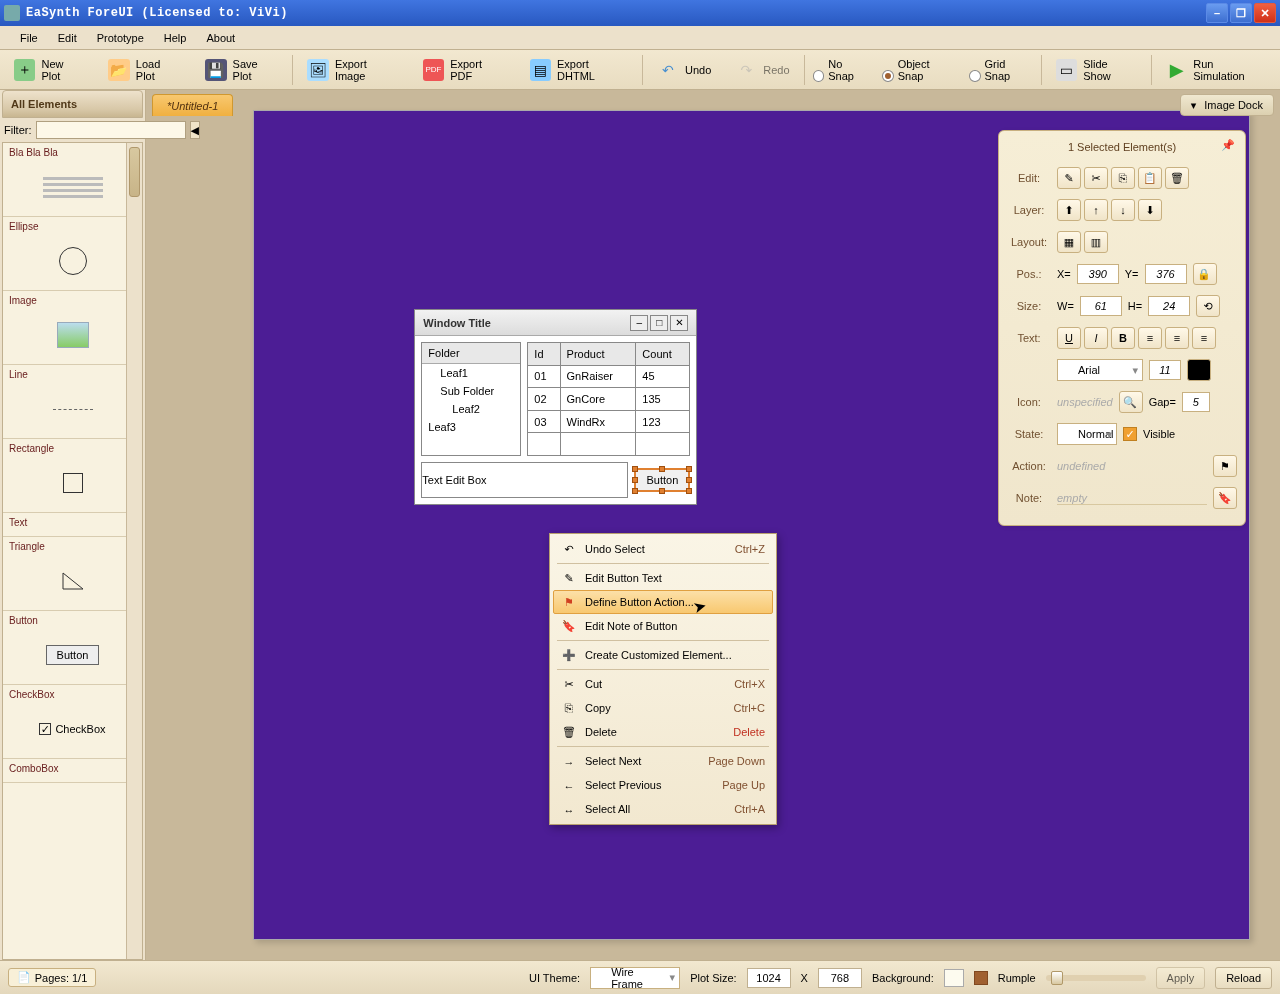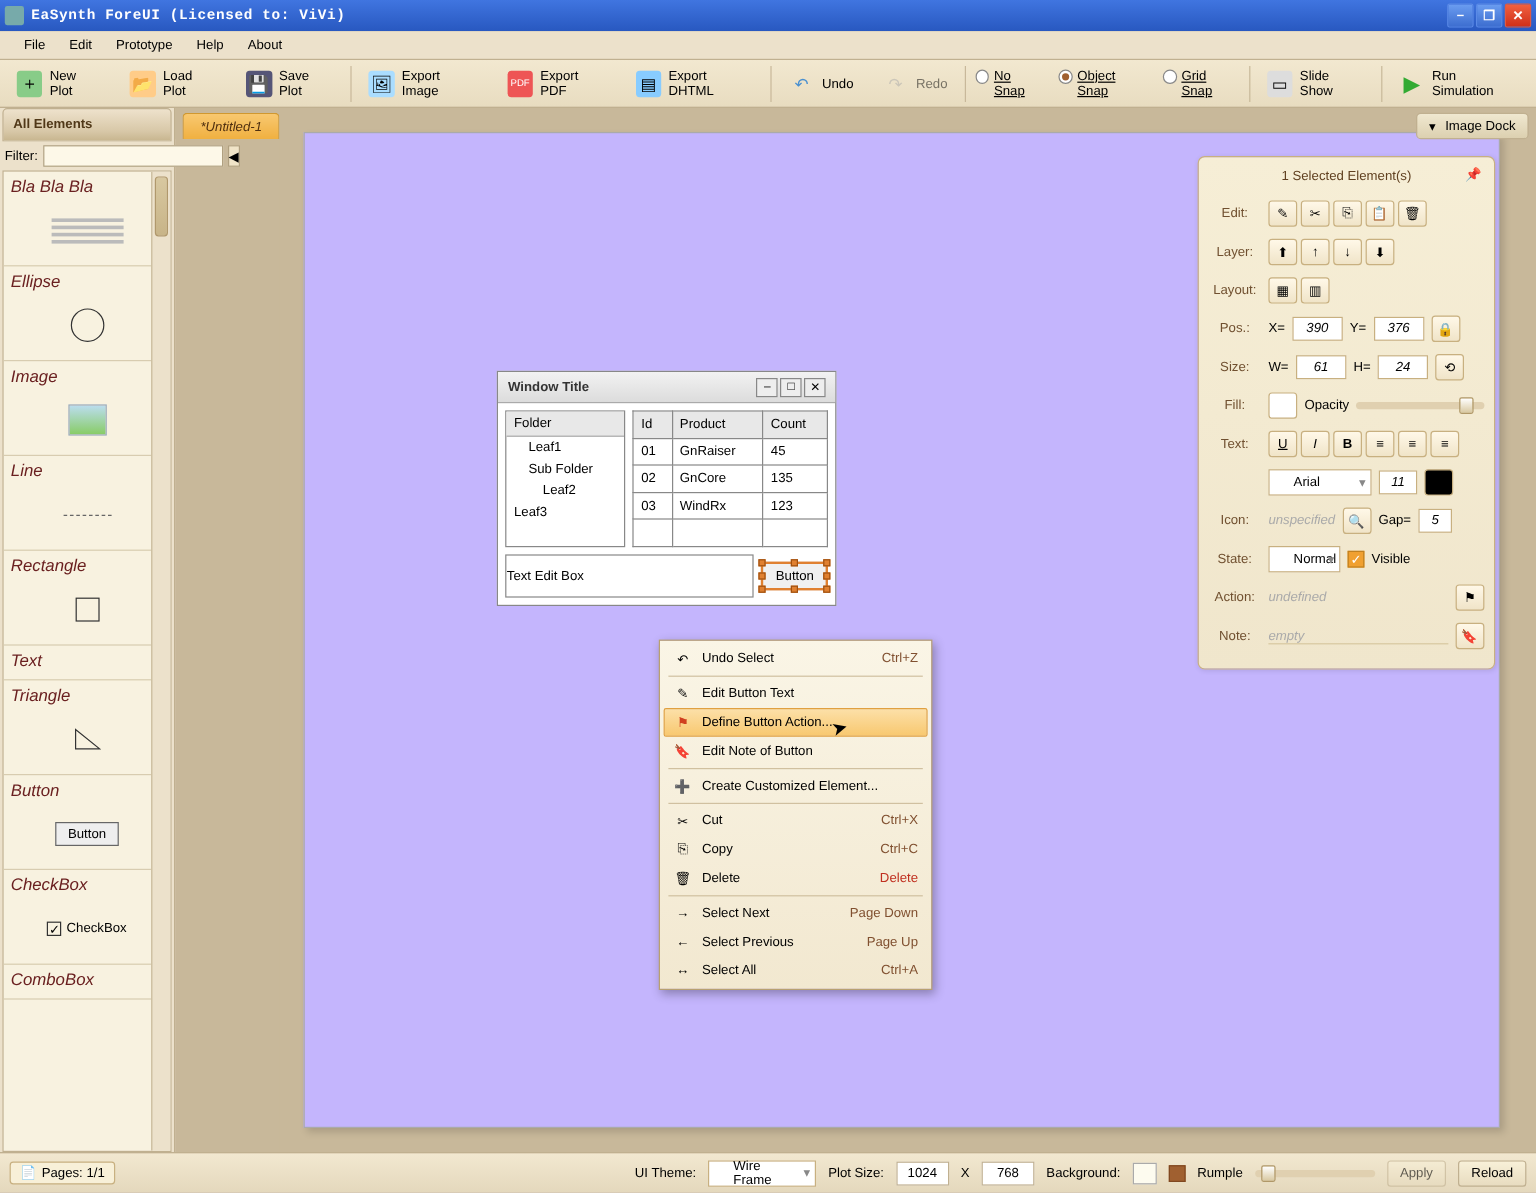--- a/index.html
+++ b/index.html
@@ -15,48 +15,48 @@
 
 
 .menubar { height: 24px; background: #ece1cb; border-bottom: 1px solid #c0b090; display: flex; align-items: center; padding: 0 10px; }
 .menubar .mi { padding: 3px 10px; cursor: default; }
 
 
 .toolbar { height: 40px; background: linear-gradient(#f2e8d0,#e8dcc0); border-bottom: 1px solid #c0b090; display: flex; align-items: center; padding: 0 2px; }
 .tbtn { height: 34px; display: flex; align-items: center; gap: 6px; padding: 0 10px; border: 1px solid transparent; border-radius: 3px; margin: 0 1px; cursor: default; }
 .tbtn .tic { width: 22px; height: 22px; border-radius: 3px; display:flex;align-items:center;justify-content:center; font-size:14px;}
 .tsep { width: 1px; height: 30px; background: #c8b89a; margin: 0 2px; }
-.radio-snap { display: flex; align-items: flex-start; gap: 4px; margin: 0 6px; font-size:11px;text-decoration:underline;}
+.radio-snap { display: flex; align-items: flex-end; gap: 4px; margin: 0 6px; font-size:11px;}
 .radio-snap .r { width:12px;height:12px;border:1px solid #888;border-radius:50%;background:#fff;display:flex;align-items:center;justify-content:center;}
 .radio-snap .r.sel::after{content:"";width:6px;height:6px;background:#a06030;border-radius:50%;}
 
 
 .main { position: absolute; top: 90px; left:0; right:0; bottom: 34px; display:flex; }
 
 
 .sidebar { width: 146px; background: #ece1cb; display:flex; flex-direction:column; border-right:1px solid #c0b090;}
 .side-head { height: 28px; background: linear-gradient(#eee2cc,#d8c8a8 70%, #c8b690); border: 1px solid #c0b090; border-radius: 4px 4px 0 0; display:flex;align-items:center;padding:0 8px; font-weight:bold; color:#503818; margin:0 2px; }
 .filter-row { height: 24px; display:flex;align-items:center;gap:4px;padding:2px 4px; background:#ece1cb;}
 .filter-row input { flex:1; height:18px; border:1px solid #b0a080; background:#fdf8e8; padding:0 3px;}
 .filter-row .fbtn { width:18px;height:18px;border:1px solid #b0a080;background:#f0e4c8;display:flex;align-items:center;justify-content:center;}
 .elem-list { flex:1; overflow-y:auto; overflow-x:hidden; background:#f8f2e0; border:1px solid #c0b090; margin:0 2px; position:relative;}
 .elem-item { border-bottom:1px solid #d8ccb0; padding:4px 6px; }
-.elem-item .lbl { color:#6a2020; font-size:14px; margin-bottom:4px;font-style:italic;}
+.elem-item .lbl { color:#6a2020; font-size:10px; margin-bottom:4px;}
 .elem-item .prev { height:50px; display:flex;align-items:center;justify-content:center;}
 .side-tabs { display:flex; flex-direction:column;}
 .side-tab { height: 28px; display:flex;align-items:center;padding:0 10px; background: linear-gradient(#f0e4c8,#dcd0b0); border:1px solid #c0b090; margin:0 2px; color:#503818;}
 .side-tab.active { background: linear-gradient(#f8efd8,#e8dcc0);}
 
 
 .canvas-wrap { flex:1; display:flex; flex-direction:row; position:relative;}
 .doc-tabs { height: 26px; background: #c8b89a; display:flex;align-items:flex-end; padding-left:6px;}
 .doc-tab { height:22px; padding:0 14px; background: linear-gradient(#f8c870,#f0b040); border:1px solid #d09830; border-bottom:none; border-radius:4px 4px 0 0; display:flex;align-items:center; color:#503010;font-style:italic;}
 .img-dock { position:absolute; top:4px; right:6px; height:22px; background:linear-gradient(#f0e8d0,#dcd0b0); border:1px solid #c0b090; border-radius:4px; padding:0 10px; display:flex;align-items:center;gap:8px; z-index:5;}
 .canvas-outer { flex:1; background:#c8b89a; padding:20px 30px 20px 20px; position:relative;}
-.canvas { width:100%; height:100%; background:#c4b5fd; border:1px solid #aaa; position:relative; box-shadow: 3px 3px 6px rgba(0,0,0,0.15);}
+.canvas { width:100%; height:100%; background:#4c1d95; border:1px solid #aaa; position:relative; box-shadow: 3px 3px 6px rgba(0,0,0,0.15);}
 
 
 .mock-window { position:absolute; left:160px; top:198px; width:283px; background:#fff; border:1px solid #888; }
 .mock-tb { height:26px; background:linear-gradient(#f2f2f2,#dcdcdc); border-bottom:1px solid #aaa; display:flex;align-items:center;padding:0 8px;}
 .mock-tb .t { font-weight:bold; color:#333;}
 .mock-tb .wb { margin-left:auto; display:flex; gap:2px;}
 .mock-tb .wbtn { width:18px;height:16px;border:1px solid #888;background:#eee;display:flex;align-items:center;justify-content:center;font-size:10px;}
 .mock-body { padding:6px; display:flex; flex-direction:column; gap:6px;}
 .mock-row1 { display:flex; gap:6px;}
 .tree-box { flex:0 0 100px; border:1px solid #888; height:114px; font-size:11px; }
@@ -448,28 +448,20 @@
   </div>
   <div class="prow">
       <span class="lab">Size:</span>
     <span>W=</span>
       <input class="pinput" value="61" style="">
     <span>H=</span>
       <input class="pinput" value="24" style="">
     <div class="pbtn">⟲</div>
   </div>
   <div class="prow">
-      <span class="lab">Fill:</span>
-    <div class="pbtn" style="background:#fff;"></div>
-    <span>Opacity</span>
-    <div class="slider">
-        <div class="thumb"></div>
-      </div>
-  </div>
-  <div class="prow">
       <span class="lab">Text:</span>
     <div class="pbar">
       <div class="pbtn">
           <u>U</u>
         </div>
       <div class="pbtn">
           <i>I</i>
         </div>
       <div class="pbtn">
           <b>B</b>

